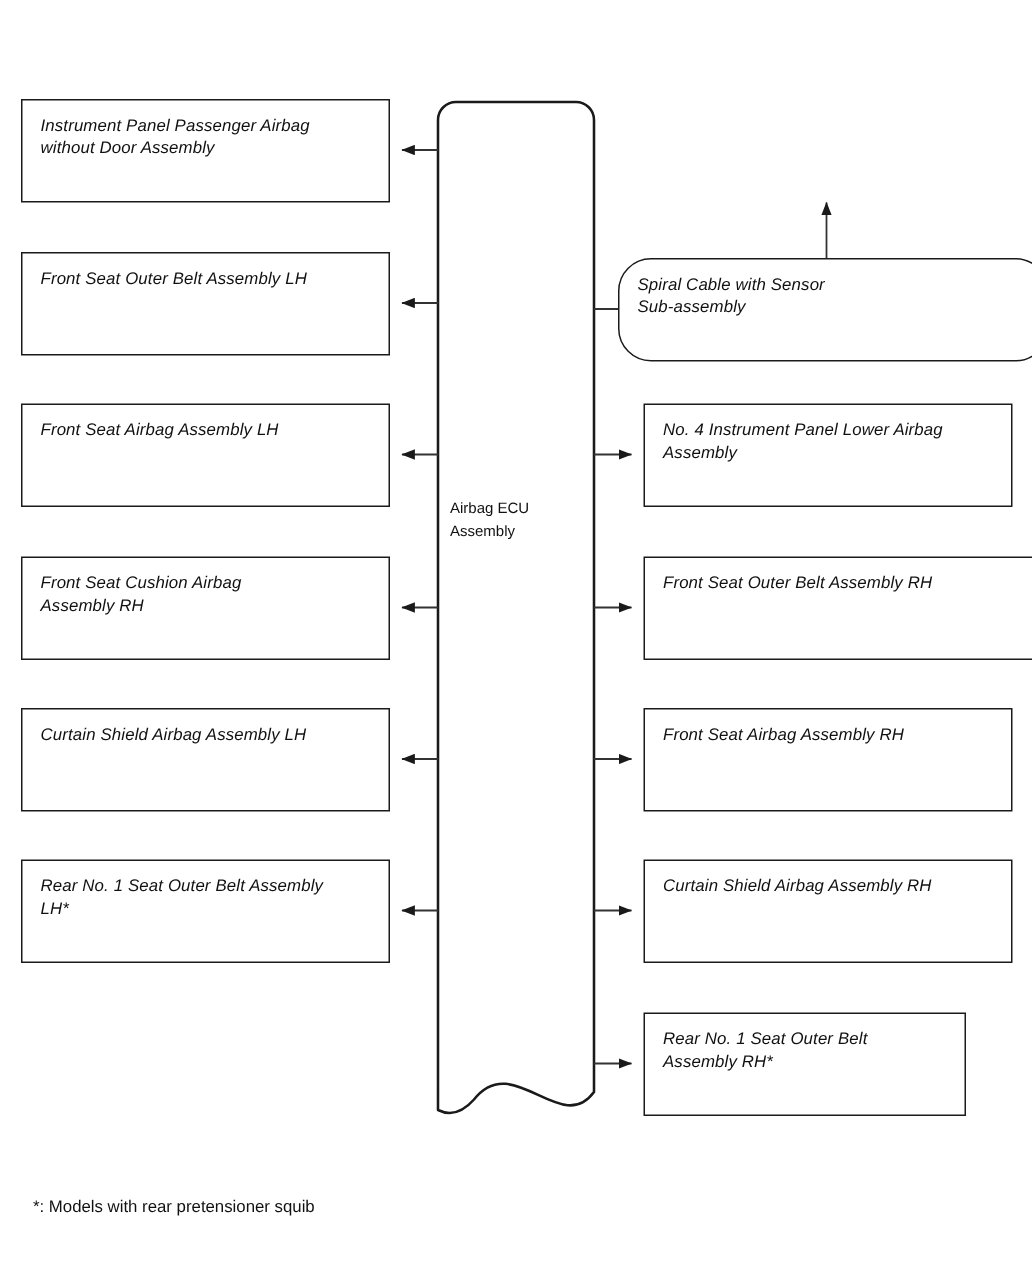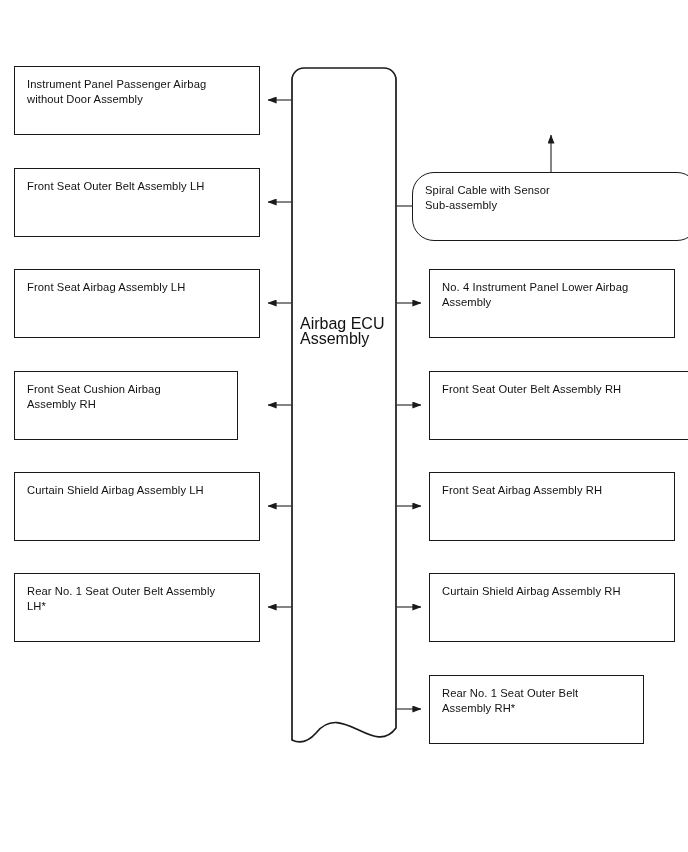--- a/index.html
+++ b/index.html
@@ -25,36 +25,37 @@
     top: 0;
     width: 688px;
     height: 852px;
   }
   .node-box {
     position: absolute;
     box-sizing: border-box;
     border: 1.6px solid #1a1a1a;
     background: #ffffff;
     padding: 10px 12px 8px 12px;
+    font-style: italic;
   }
   .node-box.pad-left {
   }
   .node-text {
     font-size: 11.2px;
     line-height: 15px;
     letter-spacing: 0.1px;
     white-space: pre-line;
     color: #111111;
   }
   #ecu-label {
     position: absolute;
     left: 300px;
-    top: 316px;
+    top: 332px;
     width: 88px;
-    font-size: 16px;
+    font-size: 10px;
     line-height: 15px;
     color: #111111;
     white-space: pre-line;
   }
   #footnote {
     position: absolute;
     left: 22px;
     top: 798px;
     font-size: 11.2px;
     line-height: 15px;
@@ -114,21 +115,21 @@
   </div>
 
   <div class="node-box pad-left" style="left:14px; top:168px; width:246px; height:69px;">
     <div class="node-text">Front Seat Outer Belt Assembly LH</div>
   </div>
 
   <div class="node-box pad-left" style="left:14px; top:269px; width:246px; height:69px;">
     <div class="node-text">Front Seat Airbag Assembly LH</div>
   </div>
 
-  <div class="node-box pad-left" style="left:14px; top:371px; width:224px; height:69px;">
+  <div class="node-box pad-left" style="left:14px; top:371px; width:246px; height:69px;">
     <div class="node-text">Front Seat Cushion Airbag
 Assembly RH</div>
   </div>
 
   <div class="node-box" style="left:14px; top:472px; width:246px; height:69px;">
     <div class="node-text">Curtain Shield Airbag Assembly LH</div>
   </div>
 
   <div class="node-box pad-left" style="left:14px; top:573px; width:246px; height:69px;">
     <div class="node-text">Rear No. 1 Seat Outer Belt Assembly
@@ -159,14 +160,15 @@
 
   <div class="node-box" style="left:429px; top:573px; width:246px; height:69px;">
     <div class="node-text">Curtain Shield Airbag Assembly RH</div>
   </div>
 
   <div class="node-box pad-left" style="left:429px; top:675px; width:215px; height:69px;">
     <div class="node-text">Rear No. 1 Seat Outer Belt
 Assembly RH*</div>
   </div>
 
+  <div id="footnote">*: Models with rear pretensioner squib</div>
 
 </div>
 
 </body></html>

